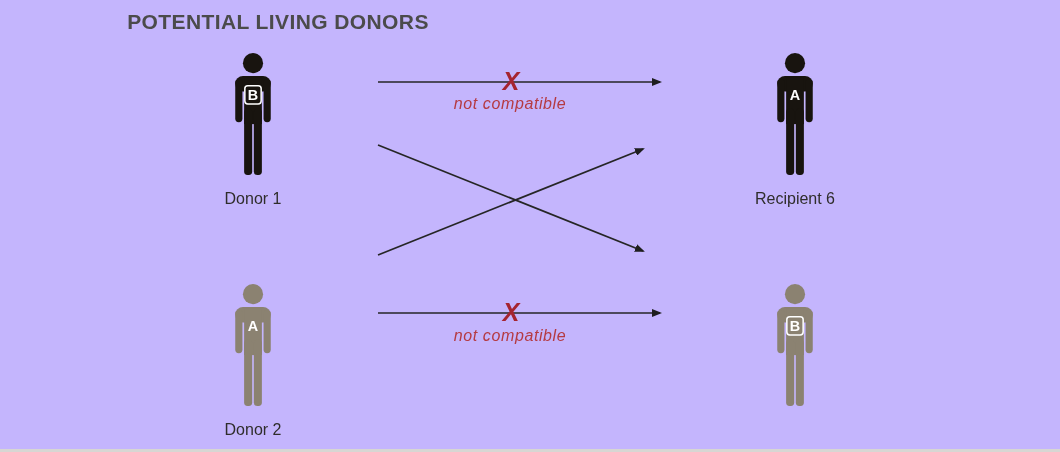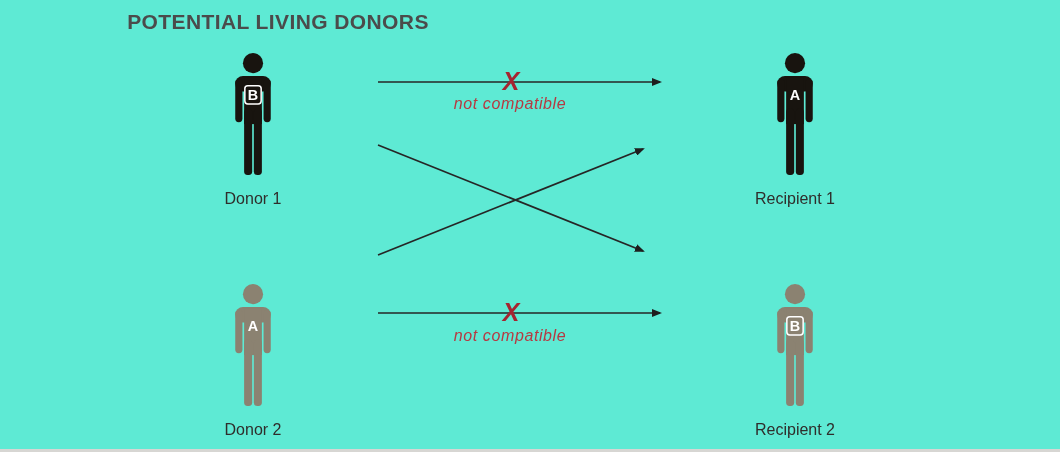--- a/index.html
+++ b/index.html
@@ -1,19 +1,19 @@
 <!DOCTYPE html>
 <html><head>
 <meta charset="utf-8">
 <style>
   html,body { margin:0; padding:0; }
   .canvas {
     position:relative;
     width:1060px; height:452px;
-    background:#5eead4;
+    background:#c4b5fd;
     overflow:hidden;
     font-family:"Liberation Sans", sans-serif;
   }
   .bottom-edge {
     position:absolute; left:0; bottom:0;
     width:100%; height:3px;
     background:#d7d6d3;
   }
   .heading {
     position:absolute; top:10px;
@@ -109,21 +109,21 @@
         <rect x="13" y="50" width="74" height="32" rx="16"></rect>
         <rect x="13" y="56" width="15" height="90" rx="7.5"></rect>
         <rect x="72" y="56" width="15" height="90" rx="7.5"></rect>
         <rect x="31.5" y="52" width="37" height="98"></rect>
         <rect x="31.5" y="118" width="16.8" height="138" rx="7"></rect>
         <rect x="51.7" y="118" width="16.8" height="138" rx="7"></rect>
       </g>
       <rect x="33" y="70" width="34" height="38" rx="6" fill="none" stroke-width="3.2" stroke="none"></rect>
       <text x="50" y="100" class="letter">A</text>
     </svg>
-    <div class="fig-label">Recipient 1</div>
+    <div class="fig-label">Recipient 6</div>
   </div>
 
   <div class="figure donor-2">
     <svg class="person" viewBox="0 0 100 260">
       <g fill="#8b8271">
         <circle cx="50" cy="23" r="21"></circle>
         <rect x="13" y="50" width="74" height="32" rx="16"></rect>
         <rect x="13" y="56" width="15" height="90" rx="7.5"></rect>
         <rect x="72" y="56" width="15" height="90" rx="7.5"></rect>
         <rect x="31.5" y="52" width="37" height="98"></rect>
@@ -143,21 +143,20 @@
         <rect x="13" y="50" width="74" height="32" rx="16"></rect>
         <rect x="13" y="56" width="15" height="90" rx="7.5"></rect>
         <rect x="72" y="56" width="15" height="90" rx="7.5"></rect>
         <rect x="31.5" y="52" width="37" height="98"></rect>
         <rect x="31.5" y="118" width="16.8" height="138" rx="7"></rect>
         <rect x="51.7" y="118" width="16.8" height="138" rx="7"></rect>
       </g>
       <rect x="33" y="70" width="34" height="38" rx="6" fill="none" stroke-width="3.2" stroke="#ffffff"></rect>
       <text x="50" y="100" class="letter">B</text>
     </svg>
-    <div class="fig-label">Recipient 2</div>
   </div>
 
   <svg class="arrows-overlay" viewBox="0 0 330 310">
     <defs>
       <marker id="ah" markerWidth="10" markerHeight="8" refX="8" refY="4" orient="auto" markerUnits="userSpaceOnUse">
         <path d="M0,0 L10,4 L0,8 Z" fill="#1e1e1e"></path>
       </marker>
     </defs>
     <line x1="18" y1="32" x2="300" y2="32" marker-end="url(#ah)"></line>
     <line x1="18" y1="95" x2="283" y2="201" marker-end="url(#ah)"></line>

